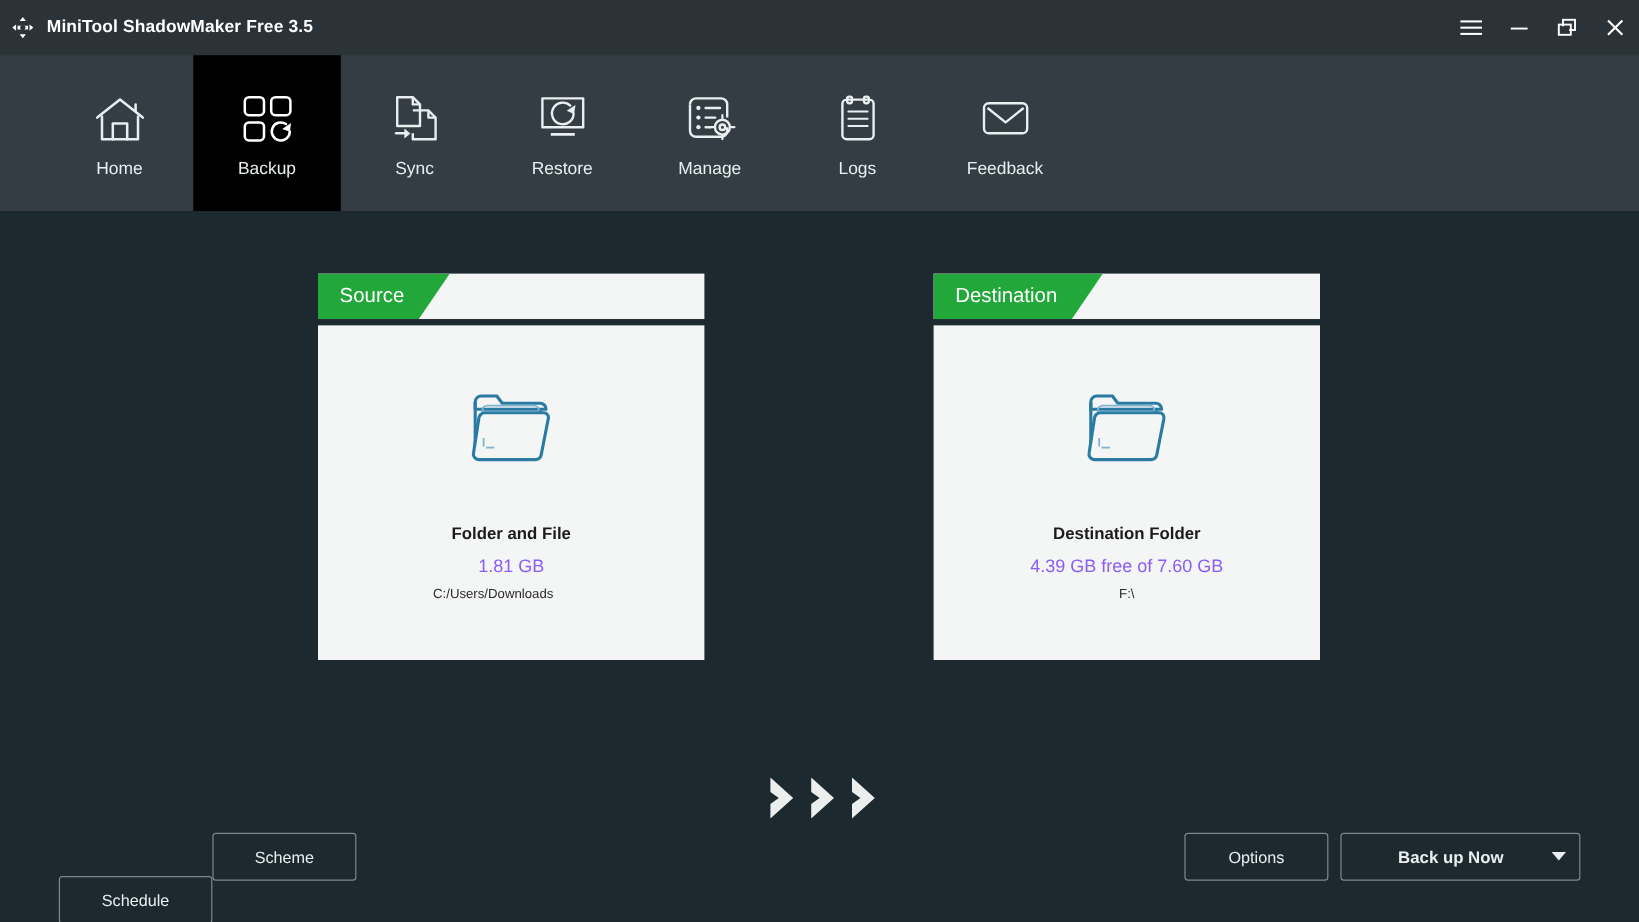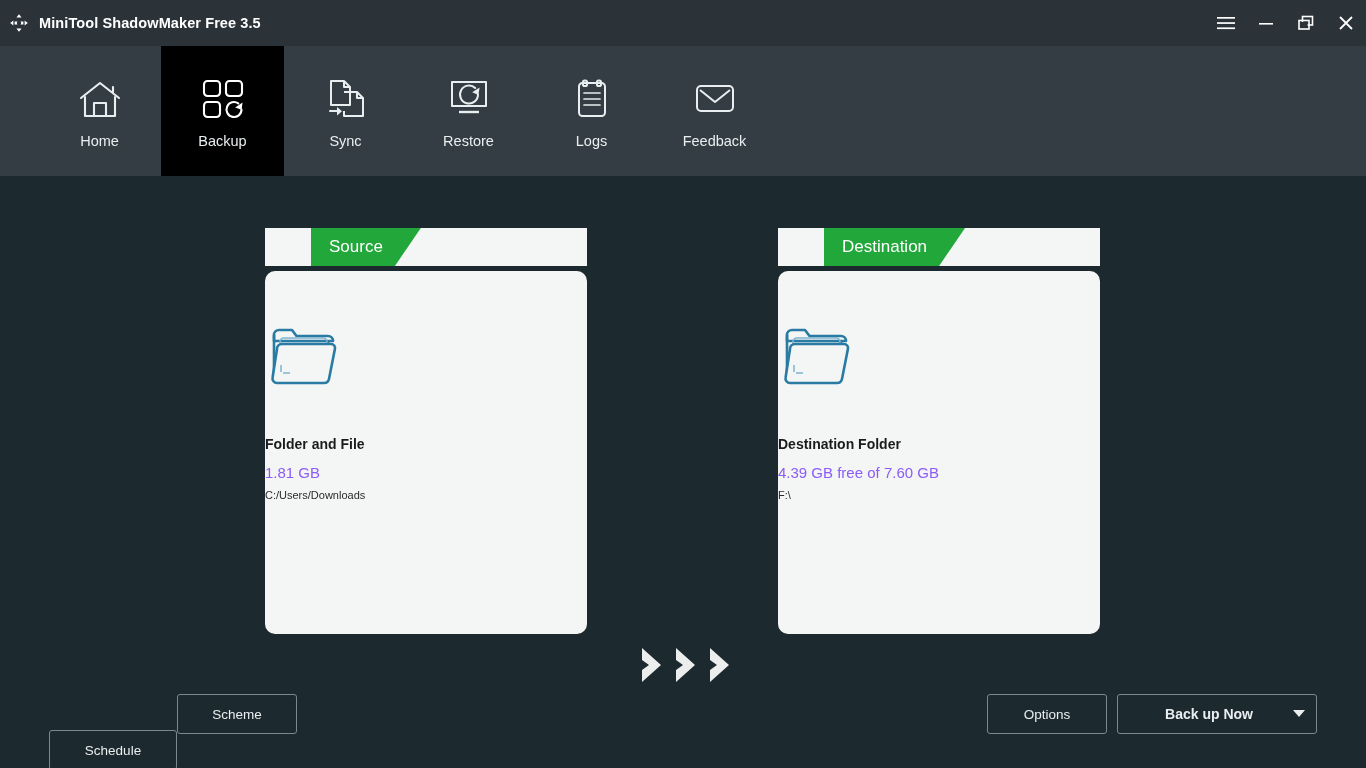--- a/index.html
+++ b/index.html
@@ -94,39 +94,37 @@
   .panel-tab {
     position: absolute; left: 0; top: 0;
     height: 38px;
     background: #22a73a;
     color: #ffffff;
     font-size: 17px;
     display: flex; align-items: center;
     padding-left: 18px; padding-right: 38px;
     clip-path: polygon(0 0, 100% 0, calc(100% - 26px) 100%, 0 100%);
     white-space: nowrap;
-    margin-left: 46px;
   }
   .panel-gap {
     height: 5px;
     background: #1c292e;
     width: 100%;
     position: relative;
   }
   .panel-gap::after {
     content: "";
     position: absolute; left: 0; top: -38px;
     width: 0; height: 0;
   }
   .panel-body {
-    height: 363px;
+    height: 279px;
     background: #f4f5f5;
     display: flex; flex-direction: column;
-    align-items: flex-start;
-    border-radius: 10px;
+    align-items: center;
   }
   .folder-icon {
     margin-top: 46px;
     width: 78px; height: 72px;
   }
   .folder-icon svg { display: block; }
   .panel-title {
     margin-top: 48px;
     font-size: 14px;
     font-weight: bold;
@@ -279,20 +277,36 @@
       <svg width="44" height="42" viewBox="0 0 44 42" fill="none" stroke="#e9eef0" stroke-width="2" stroke-linejoin="round">
         <rect x="5" y="4" width="34" height="24"></rect>
         <path d="M12 34 H32" stroke-width="2.4"></path>
         <path d="M31 16.5 a9 9 0 1 1 -2.8 -6.5" stroke-linecap="round"></path>
         <path d="M32.6 9.5 L31.4 17 L25.2 14.2 Z" fill="#e9eef0" stroke="none"></path>
       </svg>
     </span>
     <span class="navlabel">Restore</span>
   </div>
 
+  <div class="navitem">
+    <span class="navicon">
+      <svg width="44" height="42" viewBox="0 0 44 42" fill="none" stroke="#e9eef0" stroke-width="2" stroke-linejoin="round">
+        <path d="M5 9 a5 5 0 0 1 5 -5 H31 a5 5 0 0 1 5 5 V20"></path>
+        <path d="M36 28 V31 a5 5 0 0 1 -5 5 H10 a5 5 0 0 1 -5 -5 V9"></path>
+        <circle cx="12" cy="12" r="1.8" fill="#e9eef0" stroke="none"></circle>
+        <circle cx="12" cy="20" r="1.8" fill="#e9eef0" stroke="none"></circle>
+        <circle cx="12" cy="28" r="1.8" fill="#e9eef0" stroke="none"></circle>
+        <path d="M18 12 H30 M18 20 H26 M18 28 H22" stroke-linecap="round"></path>
+        <circle cx="32" cy="28" r="6.2"></circle>
+        <circle cx="32" cy="28" r="2.3"></circle>
+        <path d="M32 20.5 V18 M32 38 V35.5 M39.5 28 H42 M22 28 H24.5" stroke-linecap="round" stroke-width="1.8"></path>
+      </svg>
+    </span>
+    <span class="navlabel">Manage</span>
+  </div>
 
   <div class="navitem">
     <span class="navicon">
       <svg width="44" height="42" viewBox="0 0 44 42" fill="none" stroke="#e9eef0" stroke-width="2" stroke-linejoin="round">
         <rect x="9" y="5" width="26" height="33" rx="3.5"></rect>
         <rect x="13" y="2.5" width="4" height="5.5" rx="1.6"></rect>
         <rect x="27" y="2.5" width="4" height="5.5" rx="1.6"></rect>
         <path d="M14 15 H30 M14 21 H30 M14 27 H30" stroke-linecap="round" stroke-width="1.7"></path>
       </svg>
     </span>

